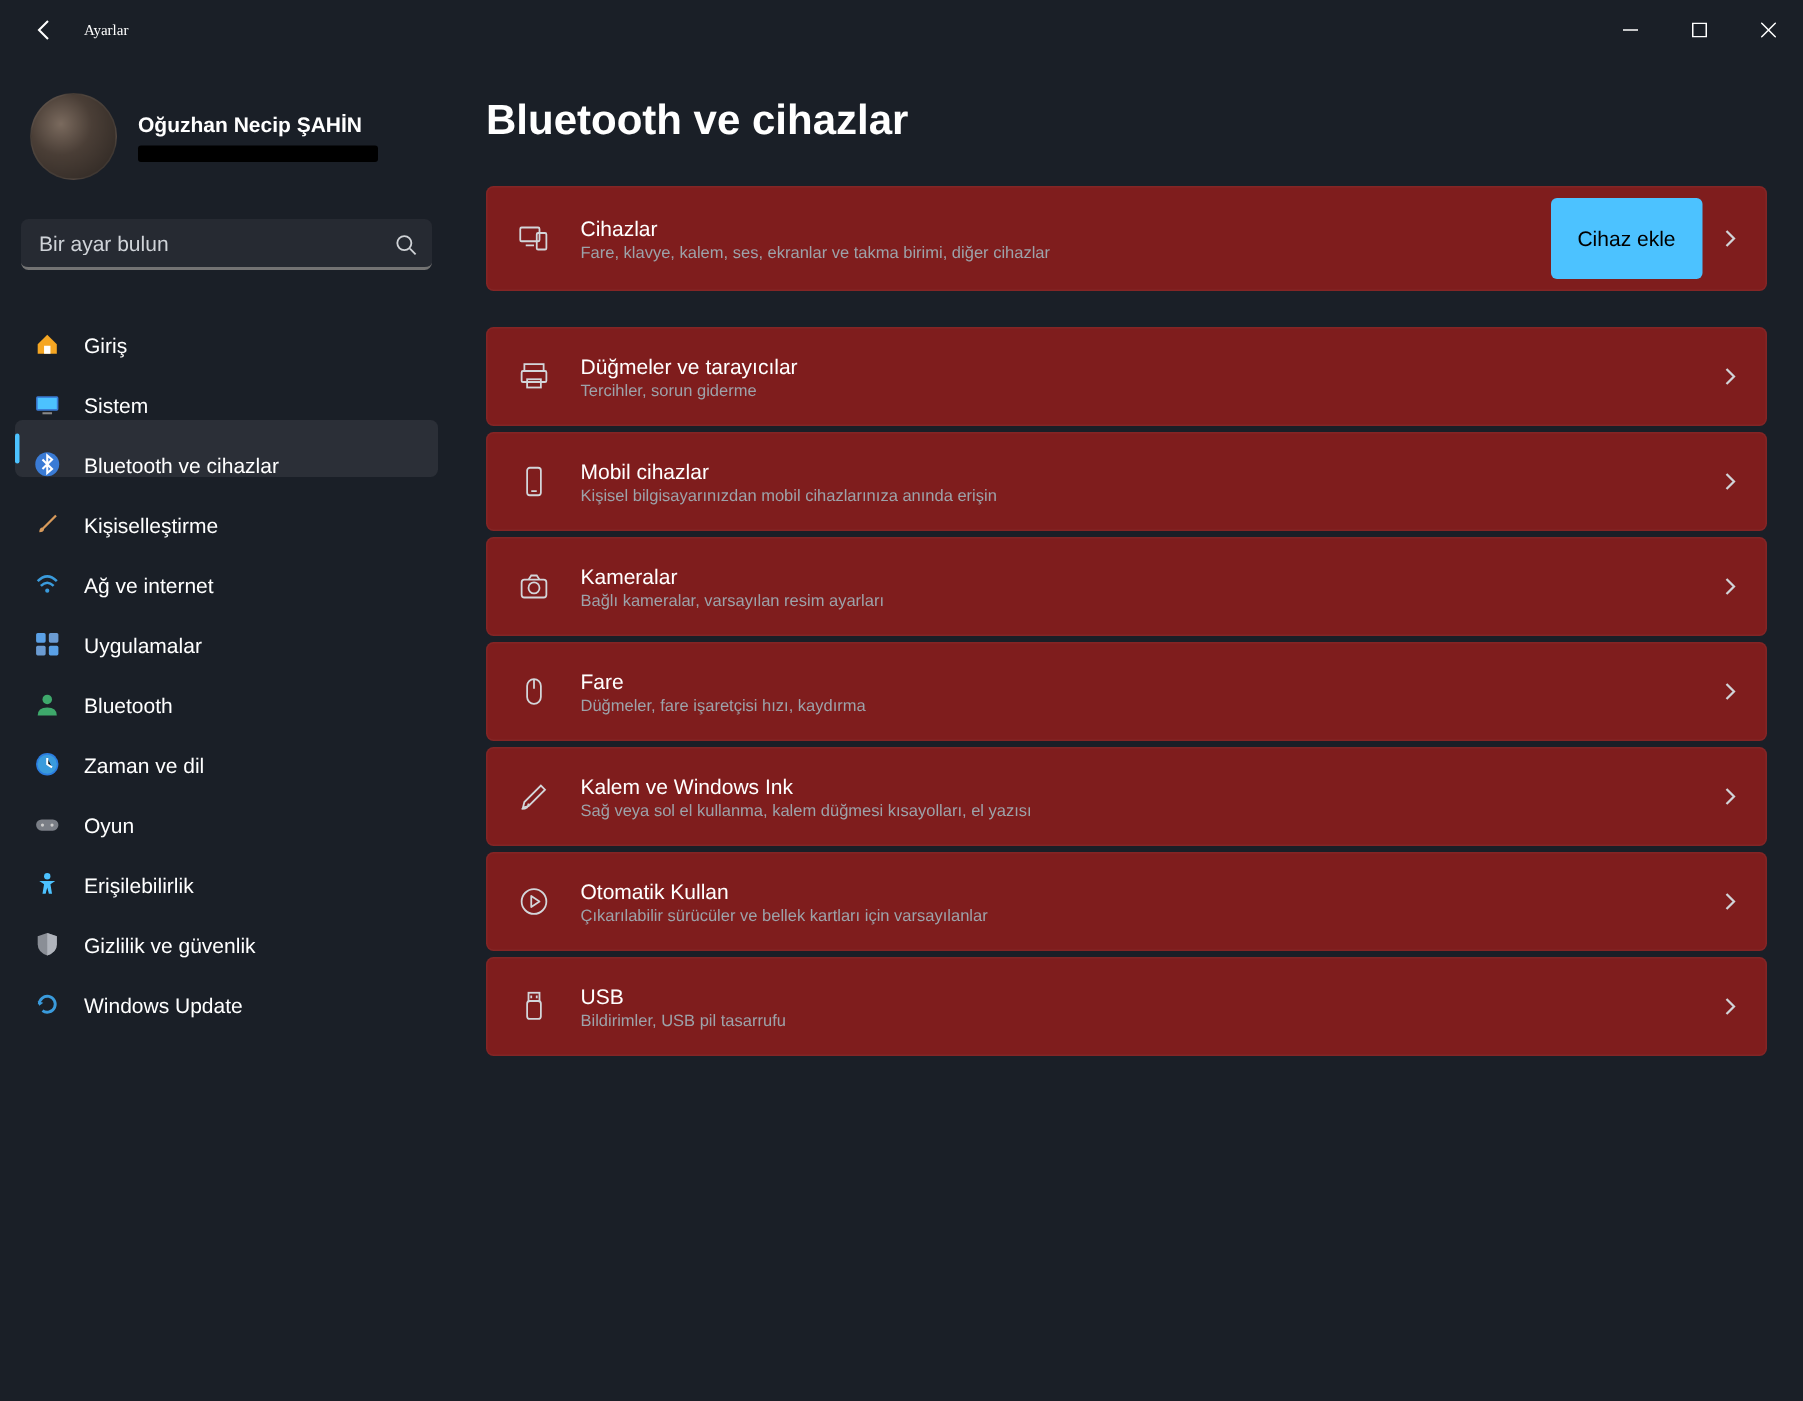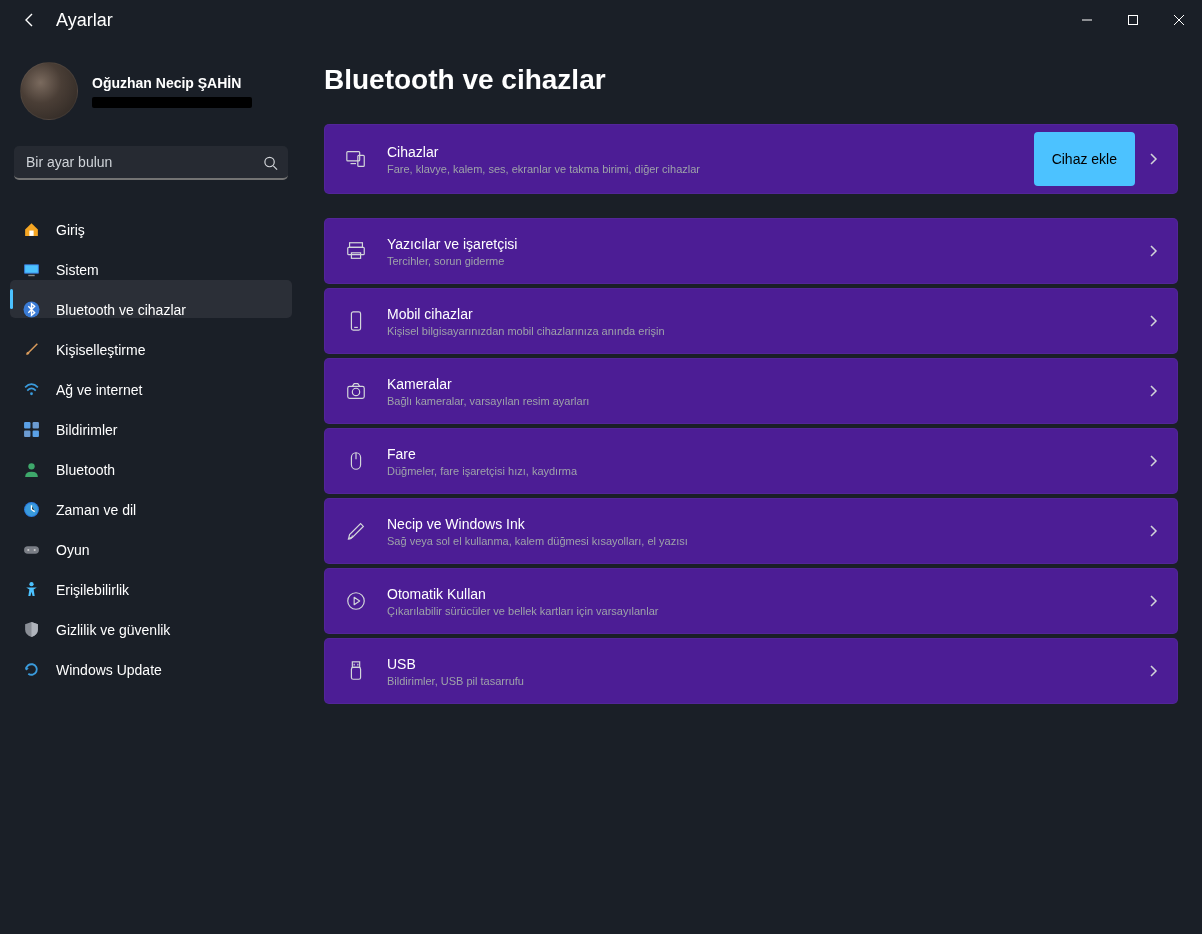--- a/index.html
+++ b/index.html
@@ -22,22 +22,23 @@
     padding-left: 12px;
   }
   .titlebar .back-btn {
     width: 36px; height: 36px;
     display: flex; align-items: center; justify-content: center;
     color: #ffffff;
     cursor: pointer;
   }
   .titlebar .app-title {
     margin-left: 8px;
-    font-size: 18px;
+    font-size: 10px;
     color: #ffffff;
+    font-family: Liberation Serif, serif;
   }
   .window-controls {
     margin-left: auto;
     display: flex;
   }
   .window-controls .wc {
     width: 46px; height: 40px;
     display: flex; align-items: center; justify-content: center;
     color: #ffffff;
     cursor: pointer;
@@ -143,21 +144,21 @@
     flex: 1;
     padding: 24px 24px 0 24px;
     overflow-y: auto;
   }
   .page-title {
     font-size: 28px;
     font-weight: 600;
     margin-bottom: 28px;
   }
   .card {
-    background: #4c1d95;
+    background: #7f1d1d;
     border: 1px solid rgba(255,255,255,0.04);
     border-radius: 5px;
     min-height: 66px;
     margin-bottom: 4px;
     display: flex;
     align-items: center;
     padding: 14px 18px 14px 18px;
     cursor: pointer;
   }
   .card + .card { margin-top: 4px; }
@@ -295,21 +296,21 @@
 
       <div class="nav-item">
         <span class="nav-icon">
           <svg width="17" height="17" viewBox="0 0 16 16">
               <rect x="1" y="1" width="6" height="6" rx="1" fill="#5aa0e6"></rect>
               <rect x="9" y="1" width="6" height="6" rx="1" fill="#6b9bd2"></rect>
               <rect x="1" y="9" width="6" height="6" rx="1" fill="#6b9bd2"></rect>
               <rect x="9" y="9" width="6" height="6" rx="1" fill="#5aa0e6"></rect>
             </svg>
         </span>
-        <span class="nav-label">Bildirimler</span>
+        <span class="nav-label">Uygulamalar</span>
       </div>
 
       <div class="nav-item">
         <span class="nav-icon">
           <svg width="17" height="17" viewBox="0 0 16 16">
               <circle cx="8" cy="5" r="3" fill="#3ea86b"></circle>
               <path fill="#3ea86b" d="M2 15 Q2 10 8 10 Q14 10 14 15 Z"></path>
             </svg>
         </span>
         <span class="nav-label">Bluetooth</span>
@@ -396,21 +397,21 @@
 
     <div class="card">
       <span class="card-icon-wrap">
         <svg width="22" height="22" viewBox="0 0 24 24" fill="none" stroke="currentColor" stroke-width="1.3">
             <rect x="5" y="3" width="14" height="5"></rect>
             <rect x="3" y="8" width="18" height="8" rx="1"></rect>
             <rect x="7" y="14" width="10" height="6"></rect>
           </svg>
       </span>
       <div class="card-texts">
-        <div class="card-title">Yazıcılar ve işaretçisi</div>
+        <div class="card-title">Düğmeler ve tarayıcılar</div>
         <div class="card-sub">Tercihler, sorun giderme</div>
       </div>
       <span class="chev">
         <svg width="12" height="12" viewBox="0 0 12 12" fill="none" stroke="currentColor" stroke-width="1.5">
             <path d="M4 1 L9 6 L4 11"></path>
           </svg>
       </span>
     </div>
 
     <div class="card">
@@ -469,21 +470,21 @@
     </div>
 
     <div class="card">
       <span class="card-icon-wrap">
         <svg width="22" height="22" viewBox="0 0 24 24" fill="none" stroke="currentColor" stroke-width="1.3">
             <path d="M4 20 L8 19 L20 7 L17 4 L5 16 Z"></path>
             <path d="M3 21 Q8 21 8 17"></path>
           </svg>
       </span>
       <div class="card-texts">
-        <div class="card-title">Necip ve Windows Ink</div>
+        <div class="card-title">Kalem ve Windows Ink</div>
         <div class="card-sub">Sağ veya sol el kullanma, kalem düğmesi kısayolları, el yazısı</div>
       </div>
       <span class="chev">
         <svg width="12" height="12" viewBox="0 0 12 12" fill="none" stroke="currentColor" stroke-width="1.5">
             <path d="M4 1 L9 6 L4 11"></path>
           </svg>
       </span>
     </div>
 
     <div class="card">

